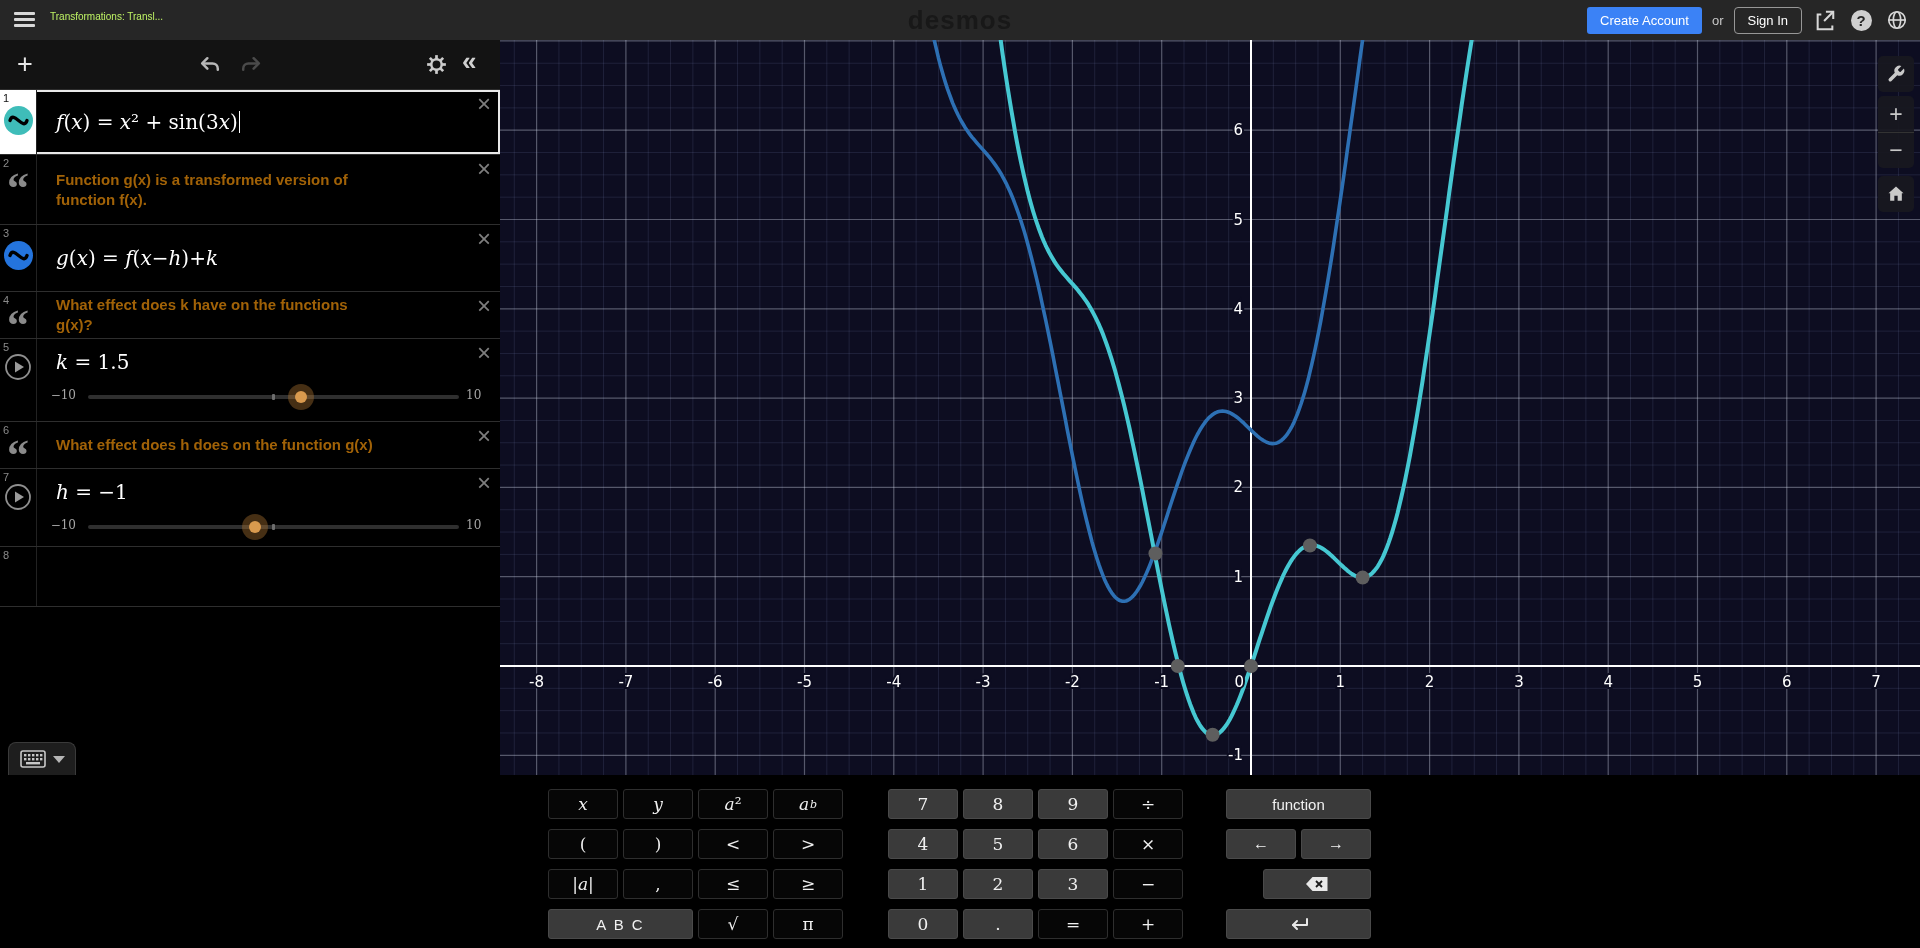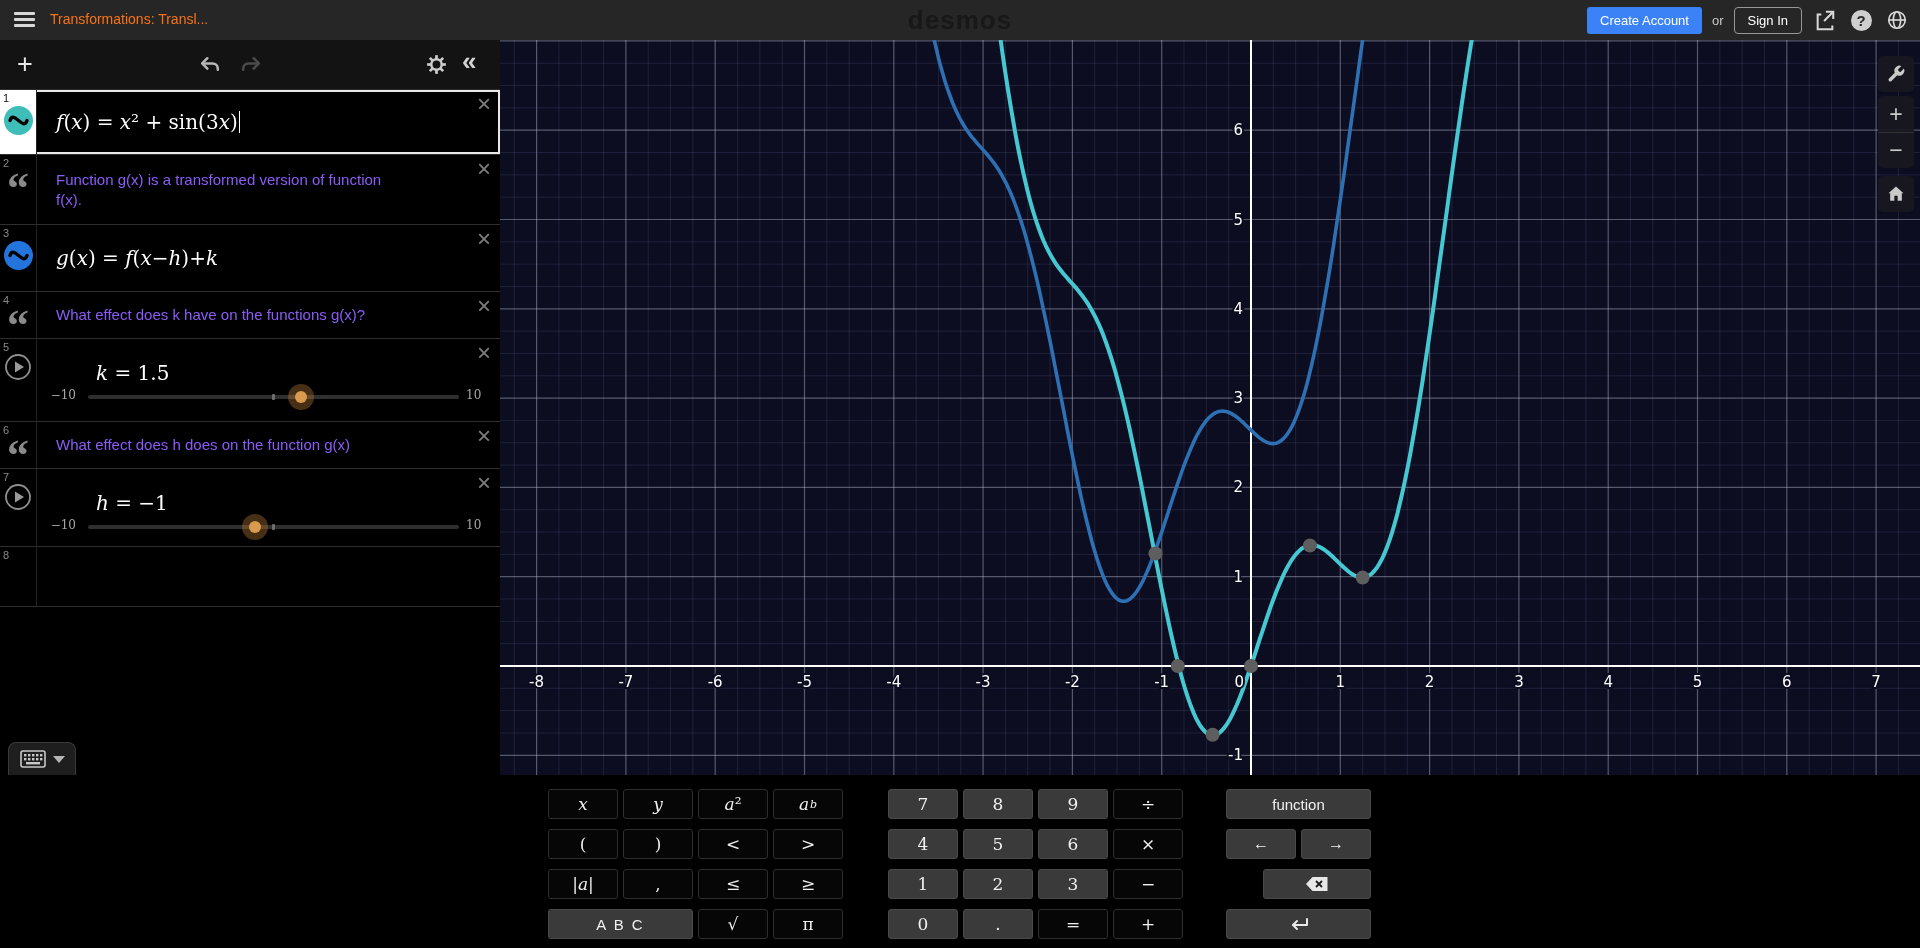--- a/index.html
+++ b/index.html
@@ -4,21 +4,21 @@
 <style>
   * { margin:0; padding:0; box-sizing:border-box; }
   html,body { width:1920px; height:948px; background:#000; overflow:hidden;
               font-family:"Liberation Sans", sans-serif; }
   #app { position:relative; width:1920px; height:948px; }
 
   
   #topbar { position:absolute; left:0; top:0; width:1920px; height:40px; background:#262626; z-index:30; }
   #hamburger { position:absolute; left:14px; top:9px; width:24px; height:22px; cursor:pointer; }
   #hamburger span { display:block; width:21px; height:3px; background:#d8d8d8; margin:3px 0; border-radius:1px; }
-  #win-title { position:absolute; left:50px; top:11px; color:#f97316; font-size:14px; }
+  #win-title { position:absolute; left:50px; top:11px; color:#bef264; font-size:10px; }
   #logo { position:absolute; left:50%; top:5px; transform:translateX(-50%); color:#181818;
           font-size:26px; font-weight:bold; letter-spacing:1px; }
   #topbar-right { position:absolute; right:10px; top:0; height:40px; display:flex; align-items:center; gap:10px; }
   #create-account { background:#3b82f6; color:#fff; font-size:13px; padding:6px 13px; border-radius:3px;
                     border:none; cursor:pointer; font-family:inherit; }
   #or-label { color:#c8c8c8; font-size:13px; }
   #sign-in { background:transparent; color:#fff; font-size:13px; padding:5px 13px; border-radius:4px;
              border:1px solid #979797; cursor:pointer; font-family:inherit; }
   .tb-icon { width:26px; height:26px; display:flex; align-items:center; justify-content:center; cursor:pointer; }
   #help-icon { width:21px; height:21px; border-radius:50%; background:#cfcfcf; color:#262626;
@@ -42,24 +42,24 @@
   .gnum { position:absolute; left:3px; top:2px; font-size:11px; color:#8a8a8a; }
   .row.selected .gnum { color:#111; }
   .circle-icon { position:absolute; left:4px; top:16px; width:29px; height:29px; border-radius:50%; }
   .quote-glyph { position:absolute; left:7px; top:2px; font-family:"Liberation Serif", serif; font-weight:bold;
                  font-size:44px; color:#8a8a8a; line-height:1; }
   .play-icon { position:absolute; left:4px; top:14px; }
   .body { position:absolute; left:38px; right:0; top:0; bottom:0;border-radius:9px; }
   .math { position:absolute; left:18px; top:50%; transform:translateY(-50%); color:#fff;
           font-family:"DejaVu Serif", serif; font-size:20px; white-space:nowrap; }
   .math i { font-style:italic; }
-  .slider-row .math { top:34px;margin-left:40px; }
+  .slider-row .math { top:23px; }
   .cursor { display:inline-block; width:1.5px; height:22px; background:#fff; vertical-align:-4px; margin-left:1px; }
-  .note-text { position:absolute; left:18px; top:50%; transform:translateY(-50%); color:#8b5cf6; font-size:15px;
-               line-height:1.35; width:330px; }
+  .note-text { position:absolute; left:18px; top:50%; transform:translateY(-50%); color:#a16207; font-size:15px;
+               line-height:1.35; width:330px;font-weight:bold; }
   .close-x { position:absolute; right:9px; top:2px; color:#7e7e7e; font-size:24px; line-height:24px; cursor:pointer; }
   .s-min,.s-max { position:absolute; color:#a5a5a5; font-family:"DejaVu Serif", serif; font-size:12px; top:49px; }
   .s-min { left:2px; width:36px; text-align:right; }
   .s-max { left:428px; }
   .s-track { position:absolute; left:50px; top:56px; width:371px; height:4px; background:#2f2f2f; border-radius:2px; cursor:pointer; }
   .s-tick { position:absolute; top:-1px; width:3px; height:6px; background:#6e6e6e; border-radius:1px; }
   .s-handle { position:absolute; top:-11px; width:26px; height:26px; border-radius:50%;
               background:rgba(168,112,48,.42); cursor:grab; }
   .s-handle::after { content:""; position:absolute; left:7px; top:7px; width:12px; height:12px; border-radius:50%;
                      background:#d99a4e; }

